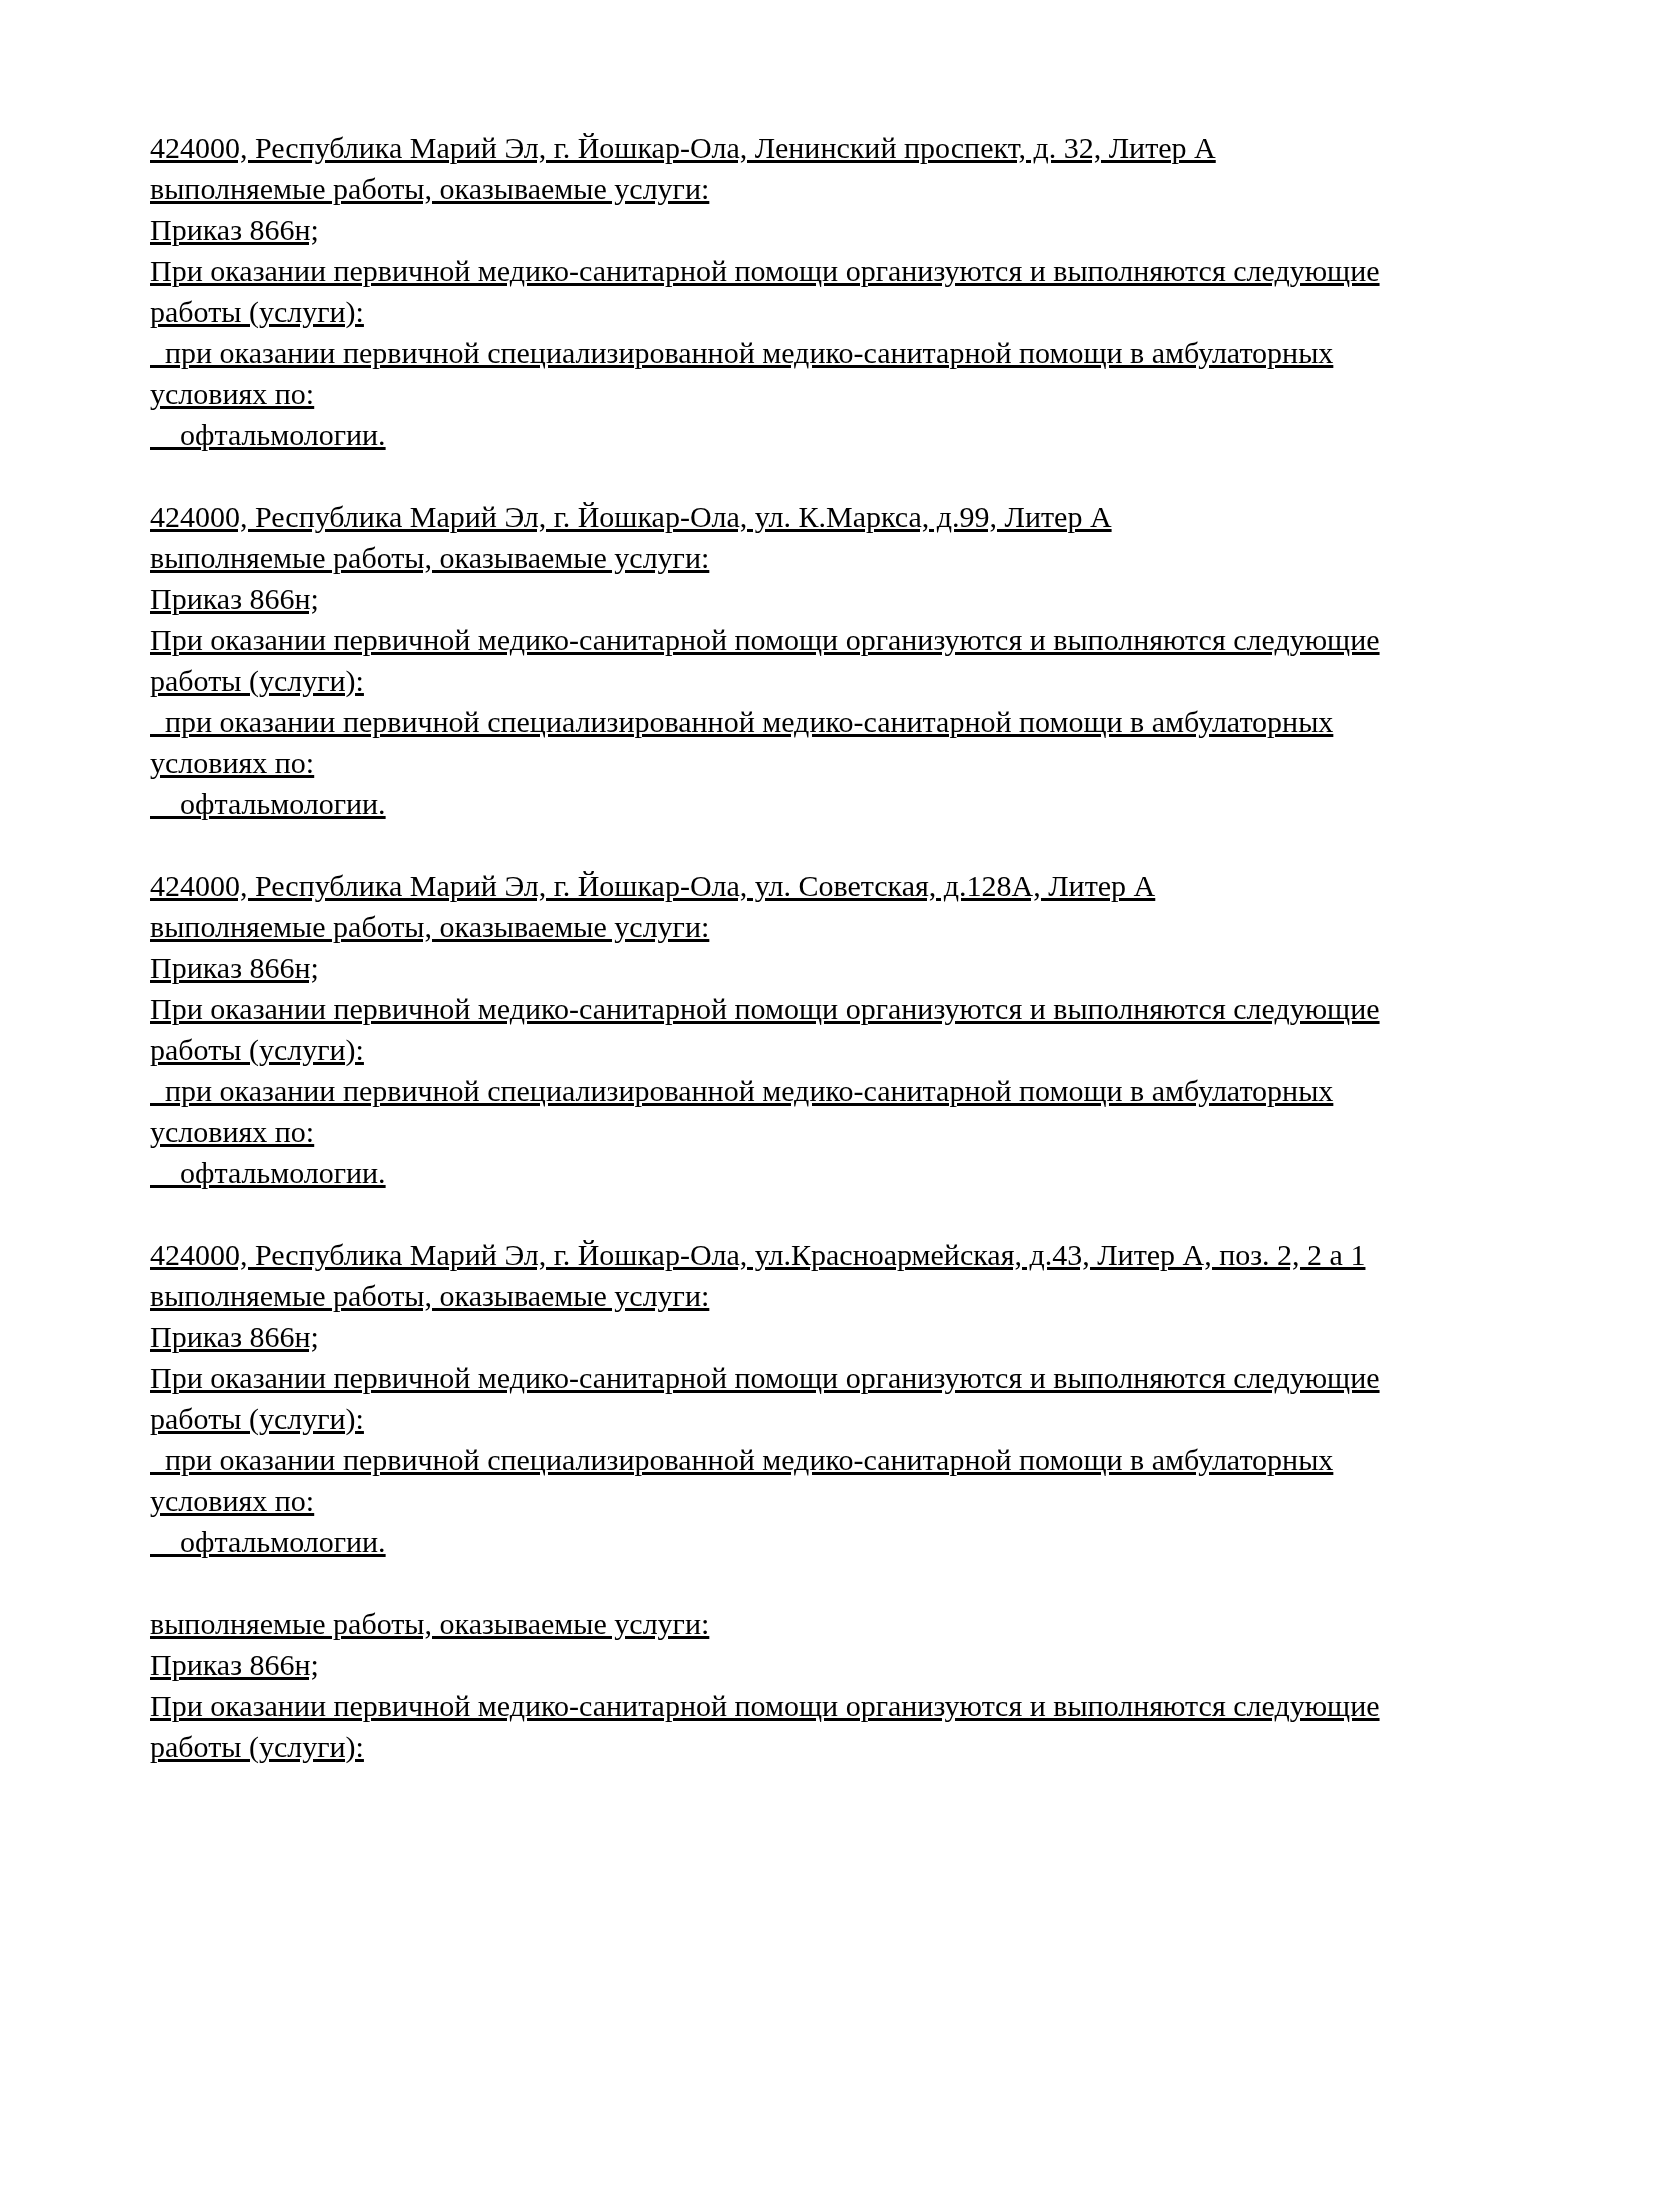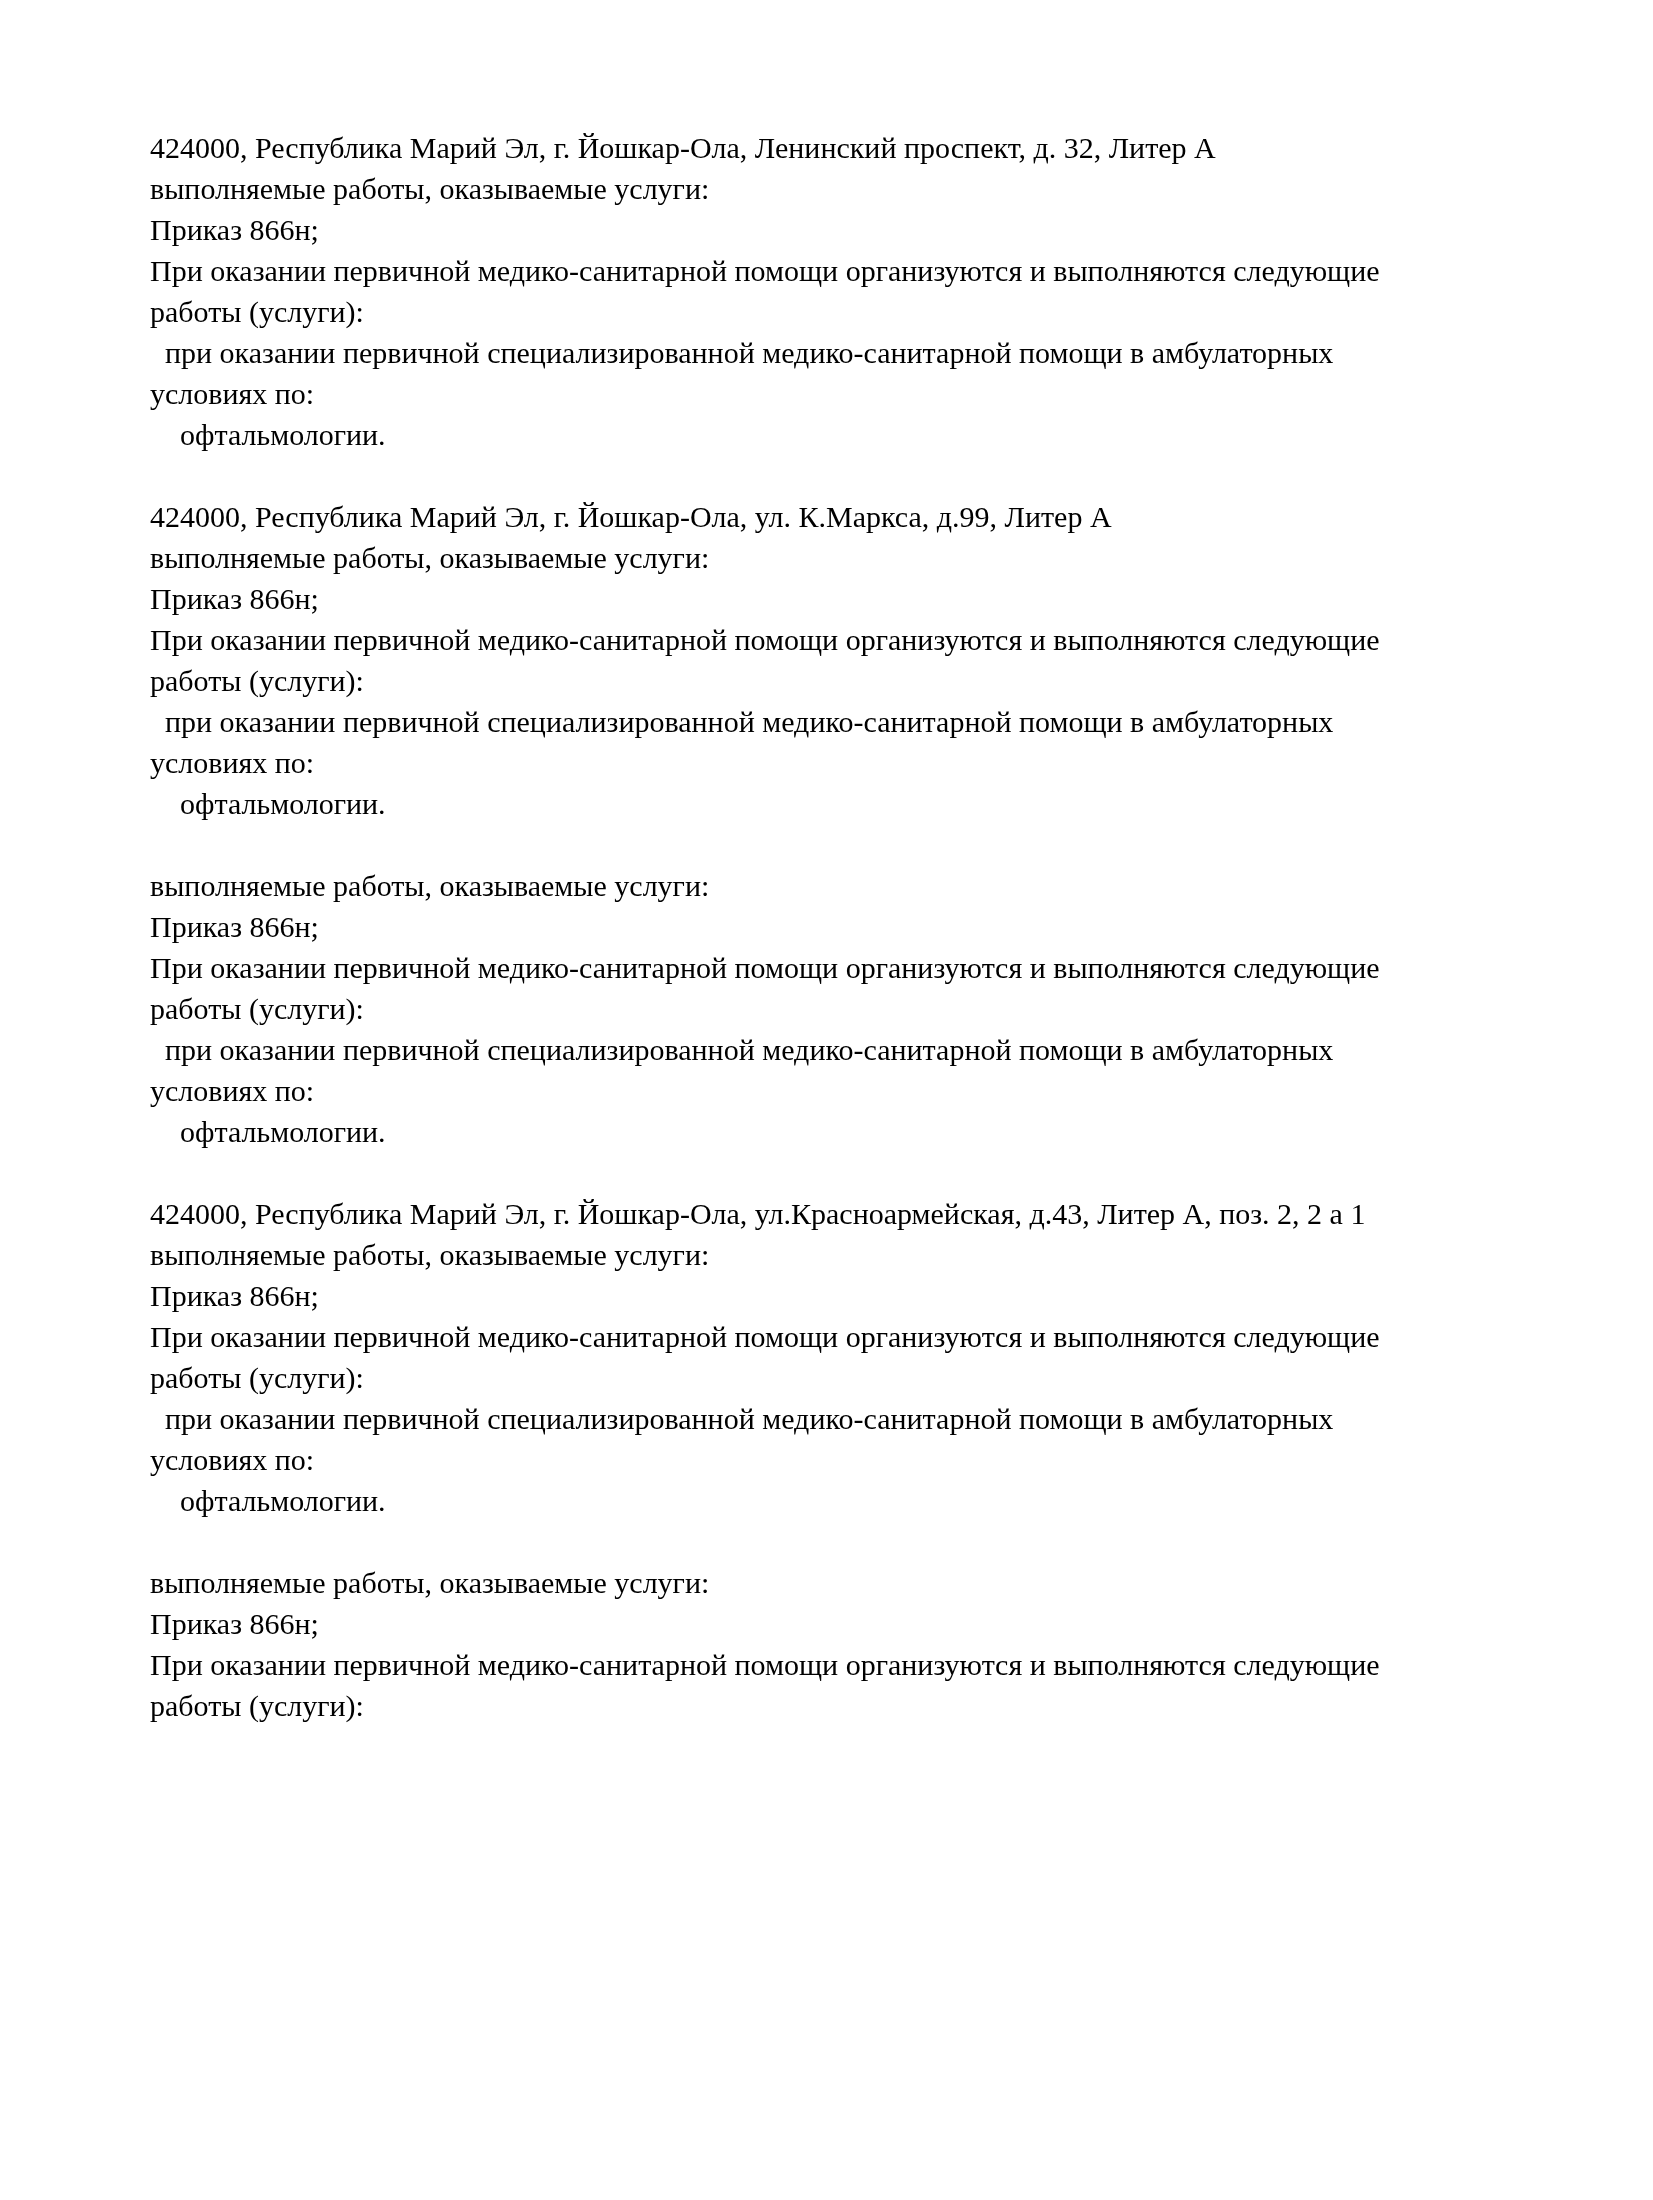--- a/index.html
+++ b/index.html
@@ -20,20 +20,21 @@
     font-size: 30px;
     line-height: 41px;
     color: #000000;
     overflow: hidden;
   }
   .block {
     margin: 0 0 41px 0;
   }
   .ln {
     white-space: pre;
+    text-decoration: underline;
   }
 </style>
 </head>
 <body>
 
 <div class="page">
 
   <div class="block">
     <div class="ln">424000, Республика Марий Эл, г. Йошкар-Ола, Ленинский проспект, д. 32, Литер А</div>
     <div class="ln">выполняемые работы, оказываемые услуги:</div>
@@ -50,20 +51,21 @@
     <div class="ln">выполняемые работы, оказываемые услуги:</div>
     <div class="ln">Приказ 866н;</div>
     <div class="ln">При оказании первичной медико-санитарной помощи организуются и выполняются следующие</div>
     <div class="ln">работы (услуги):</div>
     <div class="ln">  при оказании первичной специализированной медико-санитарной помощи в амбулаторных</div>
     <div class="ln">условиях по:</div>
     <div class="ln">    офтальмологии.</div>
   </div>
 
   <div class="block">
+    <div class="ln">424000, Республика Марий Эл, г. Йошкар-Ола, ул. Советская, д.128А, Литер А</div>
     <div class="ln">выполняемые работы, оказываемые услуги:</div>
     <div class="ln">Приказ 866н;</div>
     <div class="ln">При оказании первичной медико-санитарной помощи организуются и выполняются следующие</div>
     <div class="ln">работы (услуги):</div>
     <div class="ln">  при оказании первичной специализированной медико-санитарной помощи в амбулаторных</div>
     <div class="ln">условиях по:</div>
     <div class="ln">    офтальмологии.</div>
   </div>
 
   <div class="block">

